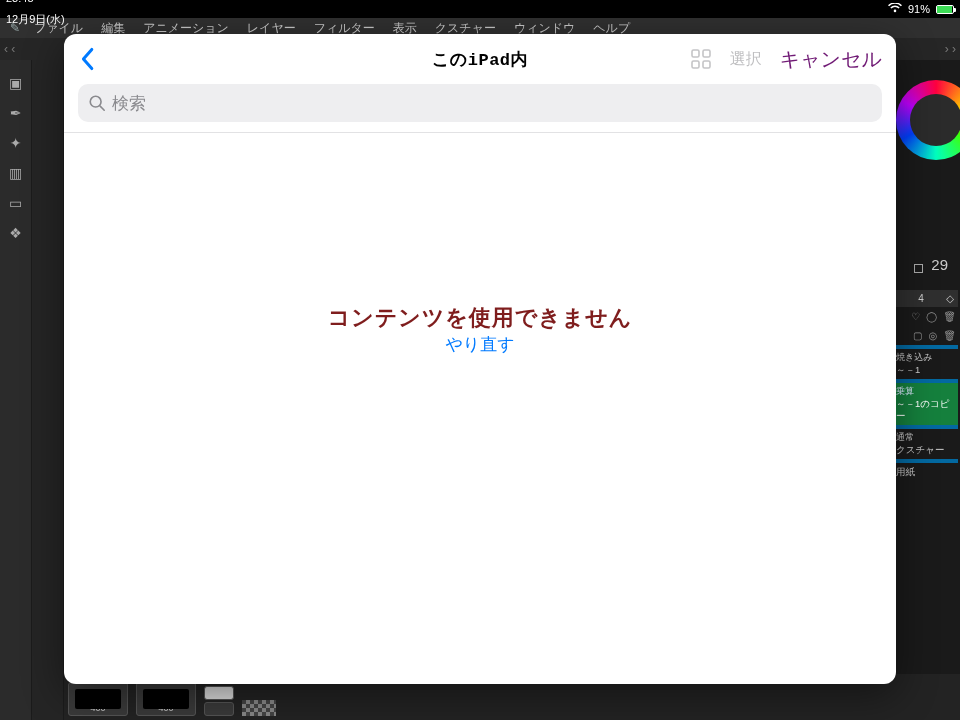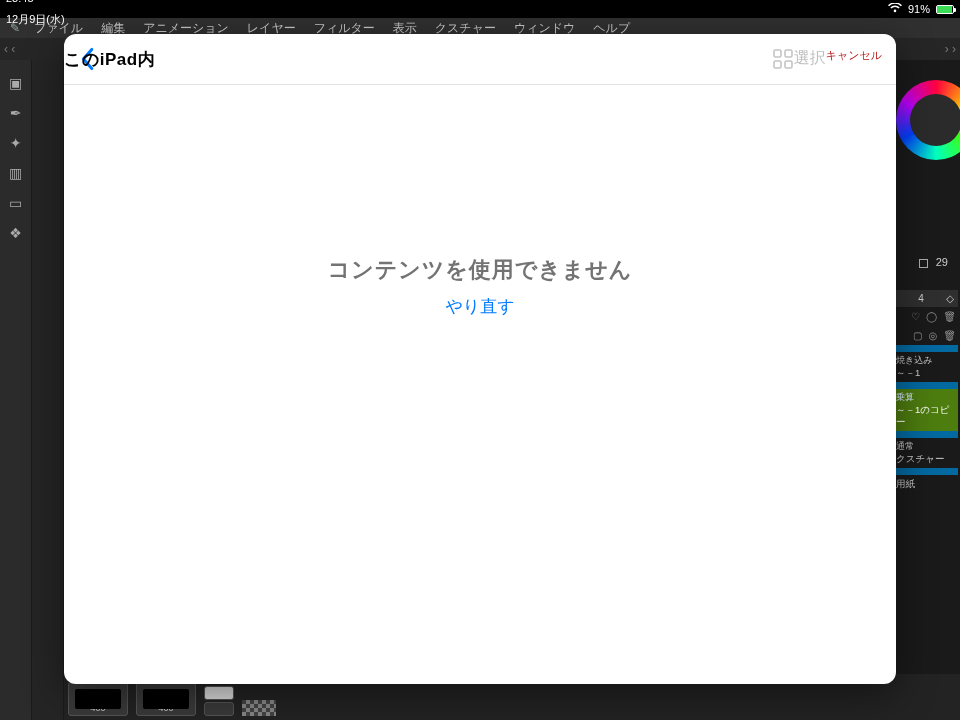--- a/index.html
+++ b/index.html
@@ -83,57 +83,57 @@
   .rightside { position:absolute; right:0; top:60px; width:70px; bottom:60px; z-index:1;
     color:#ccc; font-size:10px; }
   .colorwheel { width:80px; height:80px; border-radius:50%;
     background:conic-gradient(#ff0040,#ffbf00,#40ff00,#00ffbf,#0040ff,#bf00ff,#ff0040);
     position:absolute; right:-16px; top:20px; }
   .colorwheel::after{content:"";position:absolute;left:14px;top:14px;right:14px;bottom:14px;
     border-radius:50%;background:#2b2b2b;}
   .colorwheel .tri{position:absolute;left:28px;top:24px;width:0;height:0;
     border-top:14px solid transparent;border-bottom:14px solid transparent;
     border-left:22px solid #6b3ee8;}
-  .rnum { position:absolute; right:12px; top:196px; font-size:11px; display:flex; gap:8px; align-items:flex-end;}
+  .rnum { position:absolute; right:12px; top:196px; font-size:15px; display:flex; gap:8px; align-items:flex-end;}
   .rnum .sq{width:9px;height:9px;border:1px solid #aaa;}
   .layerpanel { position:absolute; right:2px; top:230px; width:66px; }
   .layerpanel .hdr{background:#2f2f2f;padding:3px 4px;font-size:10px;display:flex;justify-content:space-between;}
   .layerpanel .icons{display:flex;justify-content:flex-end;gap:6px;padding:4px 2px;color:#999;}
-  .layerpanel .layer{padding:3px 4px;font-size:9.5px;line-height:1.3;border-top:7px solid #0369a1;}
-  .layerpanel .layer.active{background:#4d7c0f;color:#fff;}
+  .layerpanel .layer{padding:3px 4px;font-size:9.5px;line-height:1.3;border-top:4px solid #0369a1;}
+  .layerpanel .layer.active{background:#15803d;color:#fff;}
   .layerpanel .layer .mode{font-size:9px;color:#c6c6c6;}
   .layerpanel .layer.active .mode{color:#dbe9ff;}
 
   
   .modal { position: absolute; left: 64px; right: 64px; top: 34px; bottom: 36px;
     background: #fff; border-radius: 12px; z-index: 10;
     box-shadow: 0 10px 40px rgba(0,0,0,.45);
     display: flex; flex-direction: column; overflow: hidden; }
   .modal-header { height: 50px; display: flex; align-items: center;
     padding: 0 14px; position: relative; }
   .back-btn { color: #007aff; display:flex; align-items:center; }
   .back-btn svg { width: 18px; height: 24px; }
-  .modal-title { position:absolute; left:0; right:0; 
-    font-weight:600; font-size:17px; color:#000; letter-spacing:.5px; pointer-events:none;}
-  .hdr-right { margin-left:auto; display:flex; }
+  .modal-title { position:absolute; left:0; right:0; text-align:center;
+    font-weight:600; font-size:17px; color:#000; letter-spacing:.5px; pointer-events:none;font-family:Liberation Mono, monospace;}
+  .hdr-right { margin-left:auto; display:flex; align-items:center; gap:18px; }
   .grid-icon { width:22px; height:22px; color:#c4c4c6; }
   .select-btn { color:#bfbfc1; font-size:16px; }
-  .cancel-btn { color:#b91c1c; font-size:11px; }
+  .cancel-btn { color:#701a75; font-size:20px; }
 
   .search-wrap { padding: 0 14px 10px; }
   .search-field { display:flex; align-items:center; gap:6px;
     background:#eeeef0; border-radius:10px; height:38px; padding:0 10px;
     color:#8a8a8e; font-size:17px; }
   .search-field svg{width:18px;height:18px;color:#8a8a8e;}
   .divider { height:1px; background:#e2e2e4; }
 
   .empty-state { margin-top:170px; text-align:center; padding:0 30px; }
-  .empty-state .h { font-size:22px; font-weight:600; color:#737373; letter-spacing:1px;}
+  .empty-state .h { font-size:22px; font-weight:600; color:#7f1d1d; letter-spacing:1px;}
   .empty-state .p { margin-top:10px; font-size:16px; color:#8f8f93; letter-spacing:1px;}
-  .empty-state .retry { margin-top:10px; font-size:17px; color:#007aff; display:inline-block;}
+  .empty-state .retry { font-size:17px; color:#007aff; display:inline-block;}
 </style>
 </head>
 <body>
 
 <div class="status-bar">
   <div class="status-left">
     <span>23:45</span>
     <span>12月9日(水)</span>
   </div>
   <div class="status-right">
@@ -279,19 +279,28 @@
               <rect x="2" y="13" width="7" height="7" rx="1.5"></rect>
               <rect x="13" y="13" width="7" height="7" rx="1.5"></rect>
             </g>
           </svg>
       </span>
       <span class="select-btn">選択</span>
       <span class="cancel-btn">キャンセル</span>
     </div>
   </div>
 
+  <div class="search-wrap">
+    <div class="search-field">
+      <svg viewBox="0 0 20 20">
+          <circle cx="8.5" cy="8.5" r="6" fill="none" stroke="#8a8a8e" stroke-width="1.8"></circle>
+          <line x1="13.5" y1="13.5" x2="18" y2="18" stroke="#8a8a8e" stroke-width="1.8" stroke-linecap="round"></line>
+        </svg>
+      <span>検索</span>
+    </div>
+  </div>
   <div class="divider"></div>
 
   <div class="empty-state">
     <div class="h">コンテンツを使用できません</div>
     <div class="retry">やり直す</div>
   </div>
 </div>
 
 </body></html>

